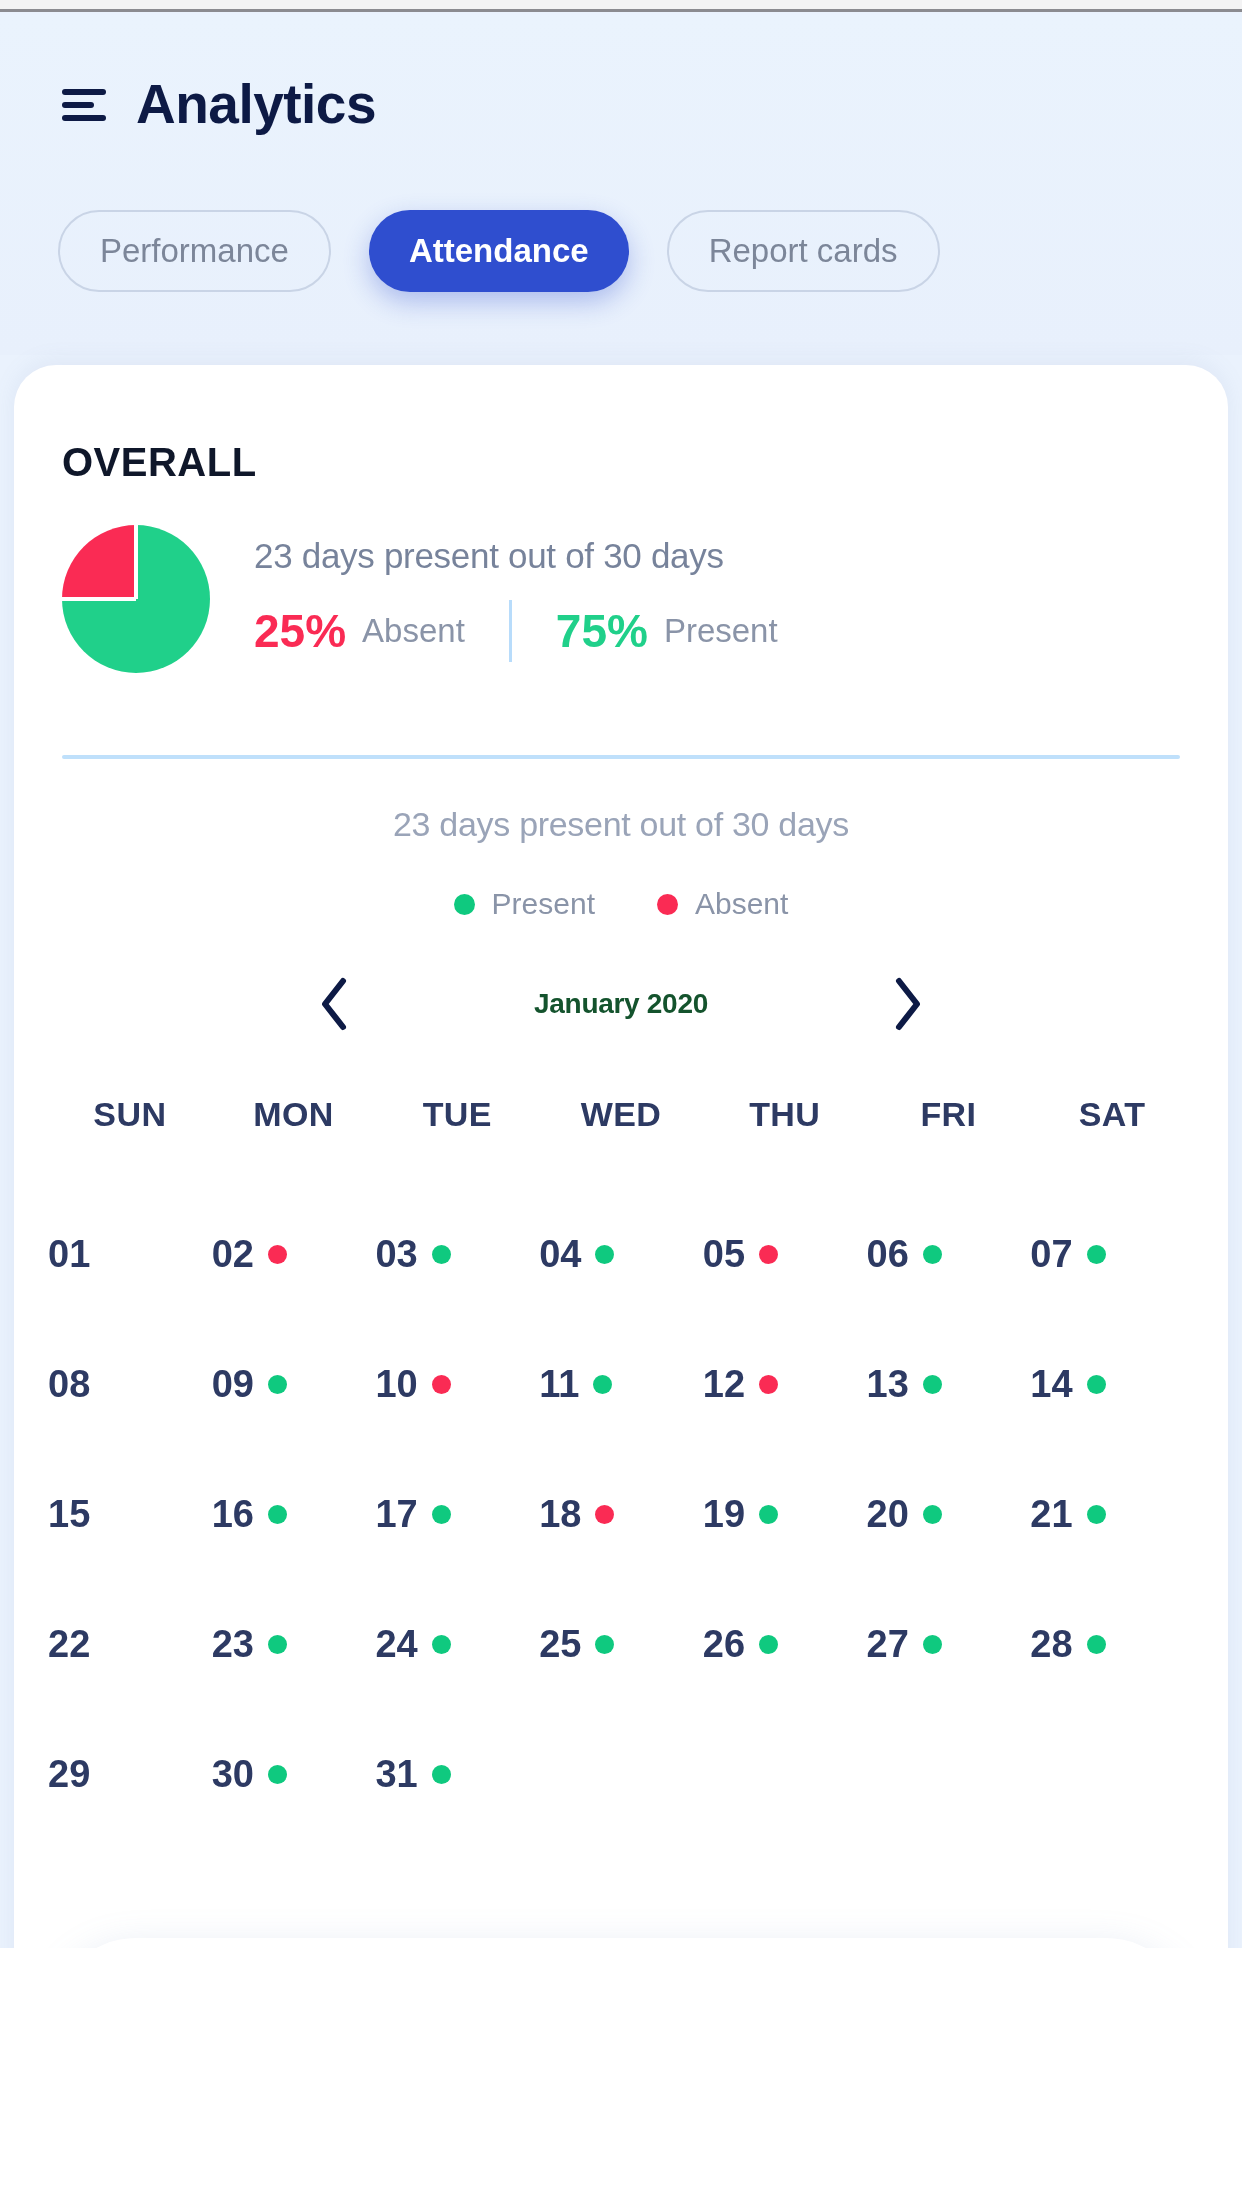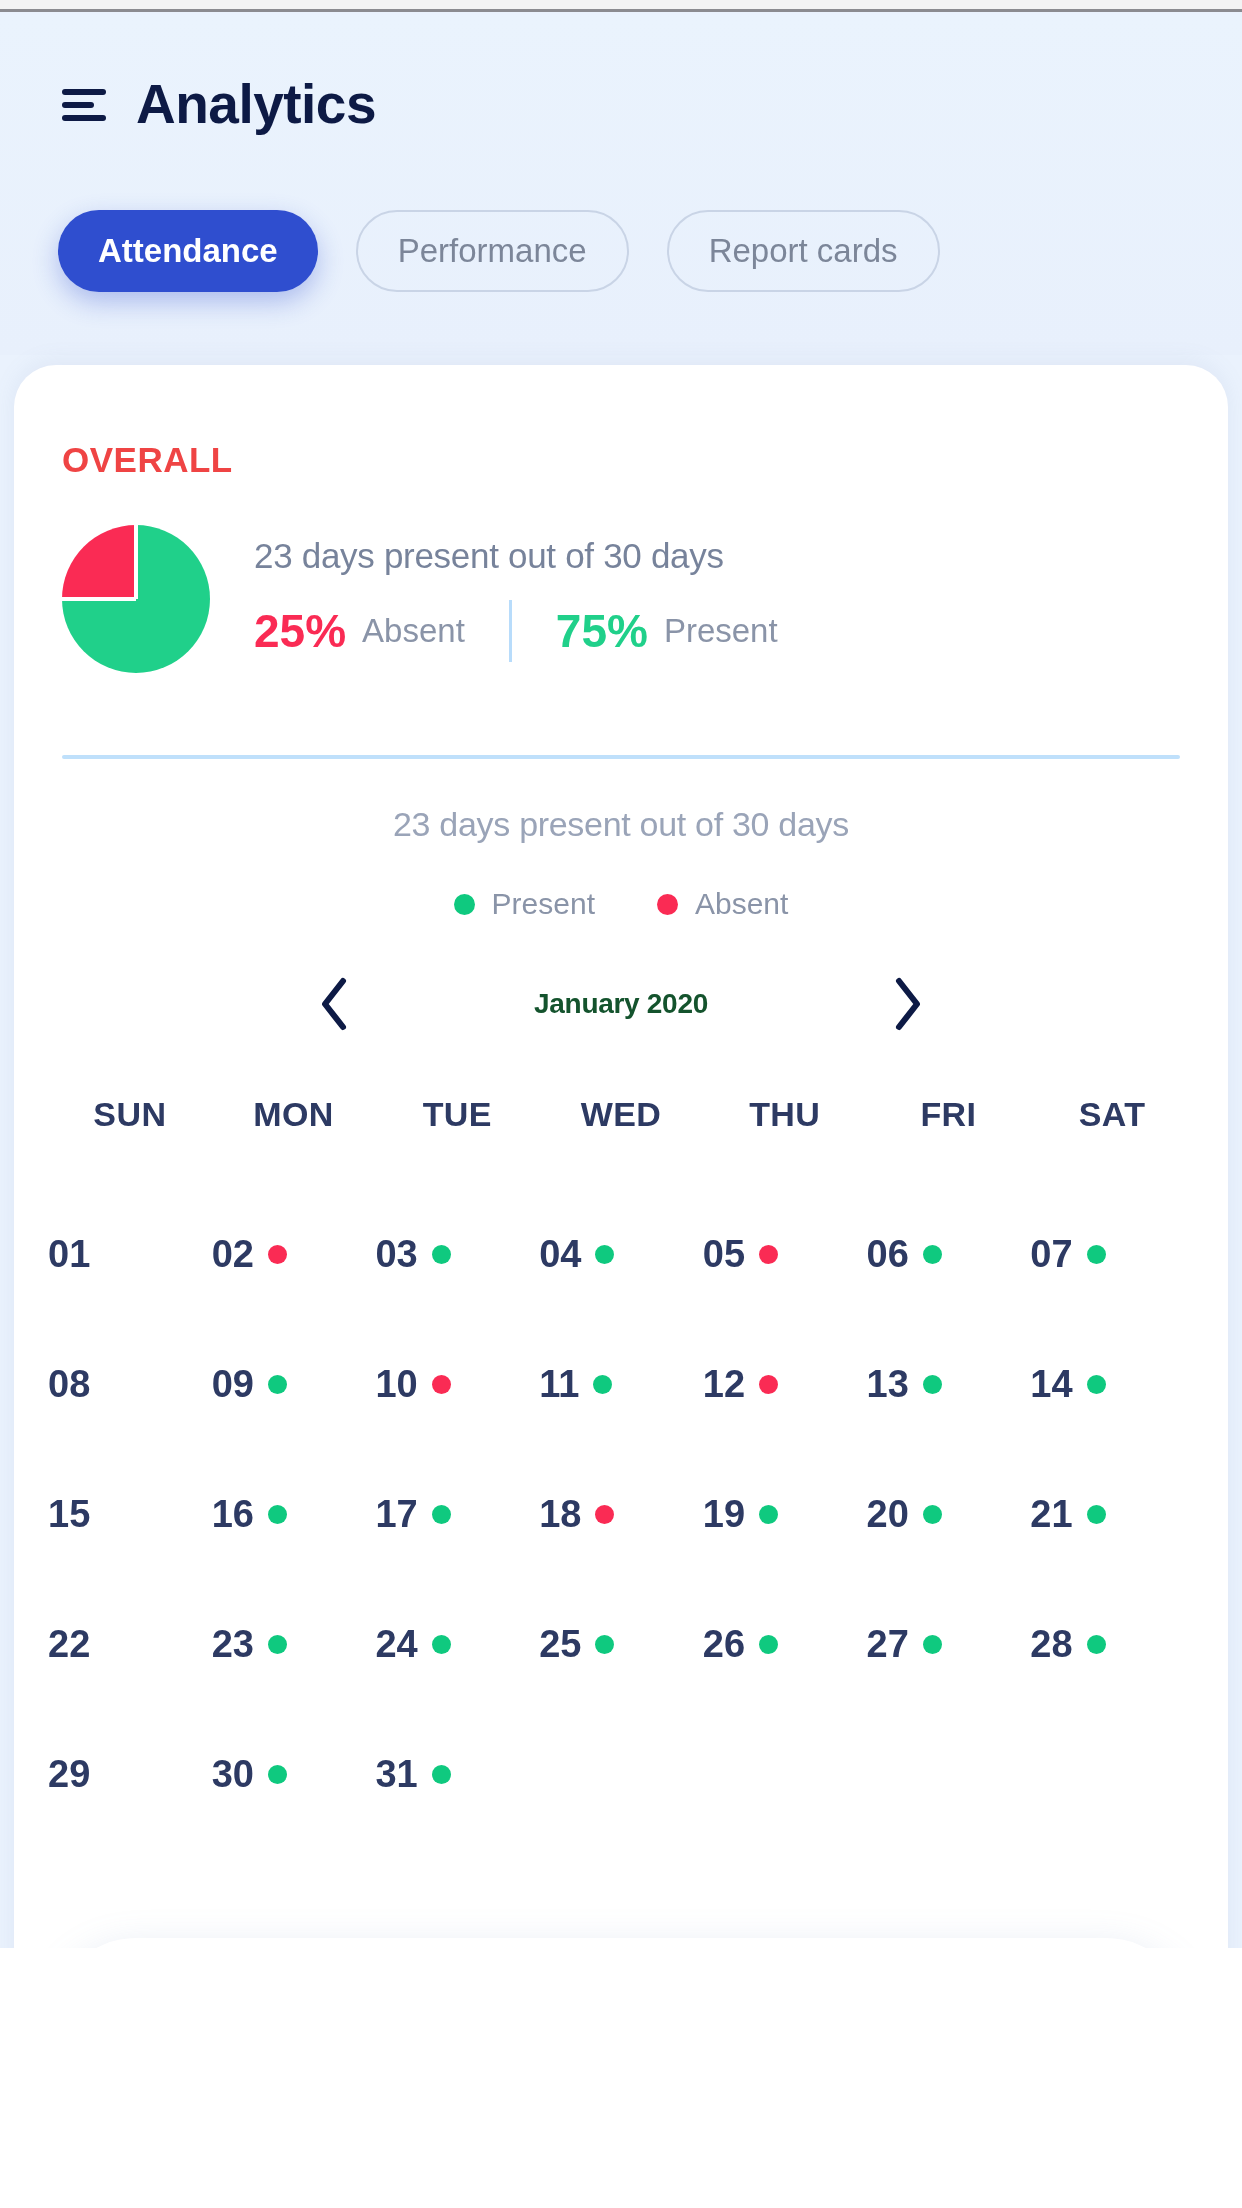--- a/index.html
+++ b/index.html
@@ -113,23 +113,23 @@
     height: 1620px;
     background: #ffffff;
     border-radius: 42px 42px 0 0;
     box-shadow: 0 -4px 22px rgba(120,140,180,0.10);
     overflow: hidden;
   }
 
   .overall-label {
     position: absolute;
     top: 75px; left: 48px;
-    font-size: 35px;
+    font-size: 40px;
     font-weight: bold;
-    color: #ef4444;
+    color: #0f172a;
     letter-spacing: 0.5px;
   }
 
   
   .summary {
     position: absolute;
     top: 160px; left: 48px;
     width: 1120px;
     display: flex;
     align-items: center;
@@ -355,22 +355,22 @@
     <div class="title-row">
       <div class="hamburger">
         <span></span>
           <span></span>
           <span></span>
       </div>
       <div class="page-title">Analytics</div>
     </div>
 
     <div class="tabs-row">
+      <div class="tab inactive">Performance</div>
       <div class="tab active">Attendance</div>
-      <div class="tab inactive">Performance</div>
       <div class="tab inactive">Report cards</div>
     </div>
   </div>
 
   <div class="card">
 
     <div class="overall-label">OVERALL</div>
 
     <div class="summary">
       <div class="pie"></div>

